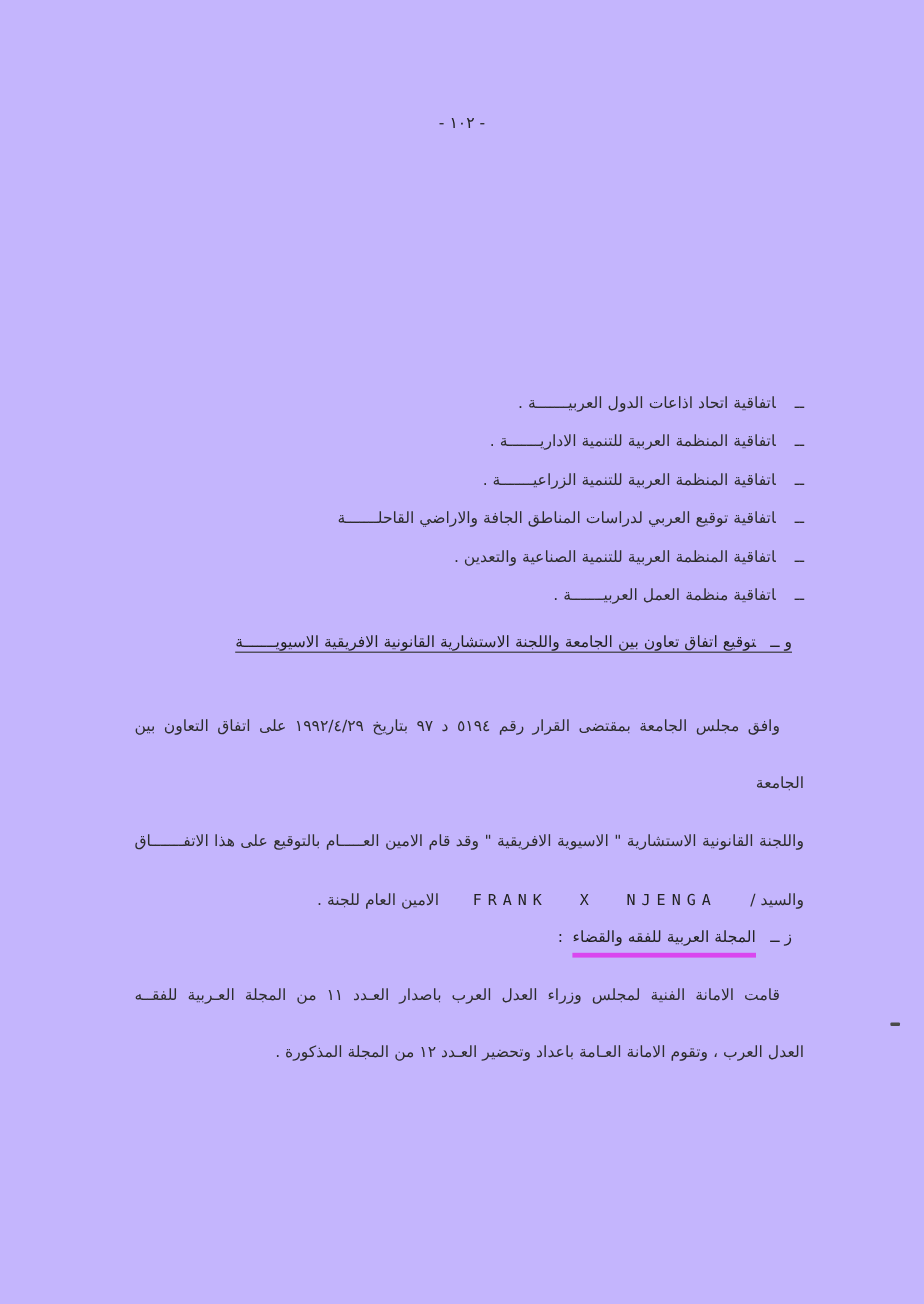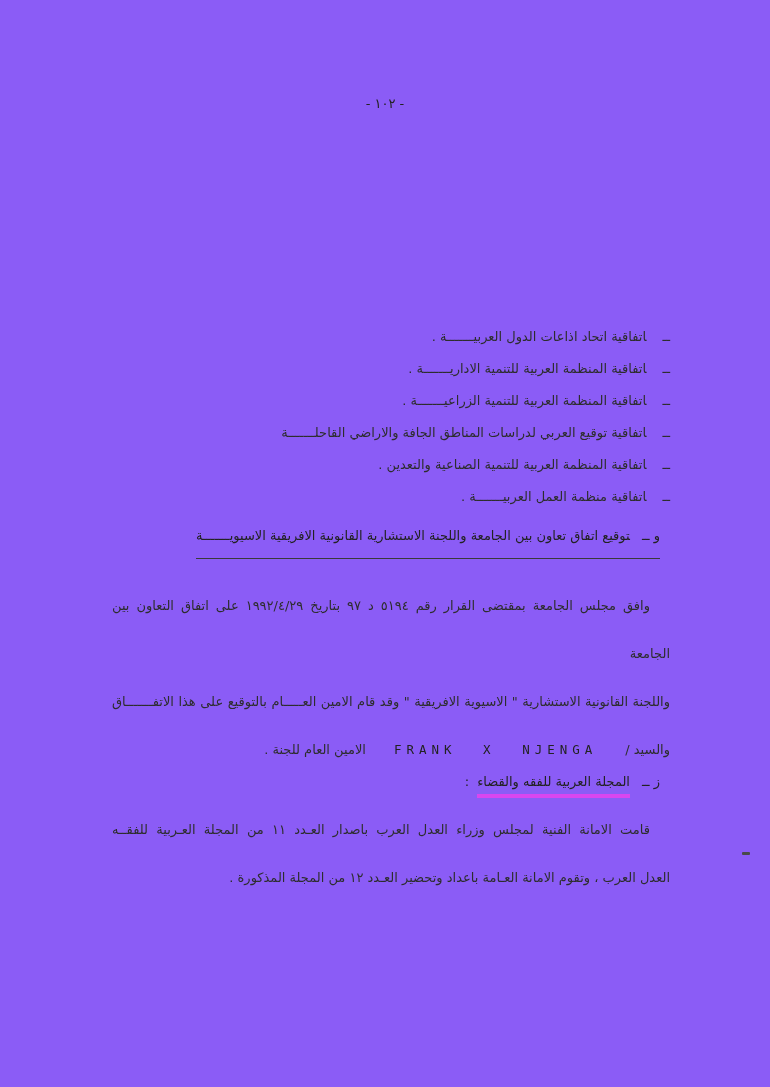--- a/index.html
+++ b/index.html
@@ -1,39 +1,39 @@
 <!DOCTYPE html>
 <html lang="ar" dir="rtl"><head>
 <meta charset="utf-8">
 <style>
   html,body{margin:0;padding:0;}
   body{
     width:770px;height:1087px;position:relative;overflow:hidden;
     background:#ffffff;color:#2d2d2d;
     font-family:"DejaVu Sans", sans-serif;
   }
-  .page{position:absolute;inset:0;background:#8b5cf6;}
+  .page{position:absolute;inset:0;background:#c4b5fd;}
   .page-number{
     position:absolute;top:96px;left:0;width:100%;
     text-align:center;font-size:13px;letter-spacing:2px;color:#222;
   }
   
   .agreements{
     position:absolute;top:327px;right:100px;
     direction:rtl;text-align:right;font-size:13px;
   }
   .agreement-item{white-space:nowrap;line-height:20px;margin-bottom:12px;}
   .agreement-item .bullet{margin-left:16px;}
   
   .heading{
     position:absolute;right:110px;direction:rtl;
     font-size:13px;white-space:nowrap;color:#222;
   }
   .heading-w{top:528px;}
-  .hw-inner{display:inline-block;border-bottom:1px solid #3a3a3a;padding-bottom:15px;}
+  .hw-inner{display:inline-block;border-bottom:1px solid #3a3a3a;padding-bottom:0;}
   .heading .marker{margin-left:12px;}
   .heading-z{top:774px;}
   .heading-z .title{display:inline-block;border-bottom:4px solid #d946ef;padding-bottom:5px;}
   .heading-z .colon{margin-right:8px;}
   
   .para{
     position:absolute;right:100px;left:112px;
     direction:rtl;font-size:13px;color:#2d2d2d;
   }
   .para1{top:582px;}

